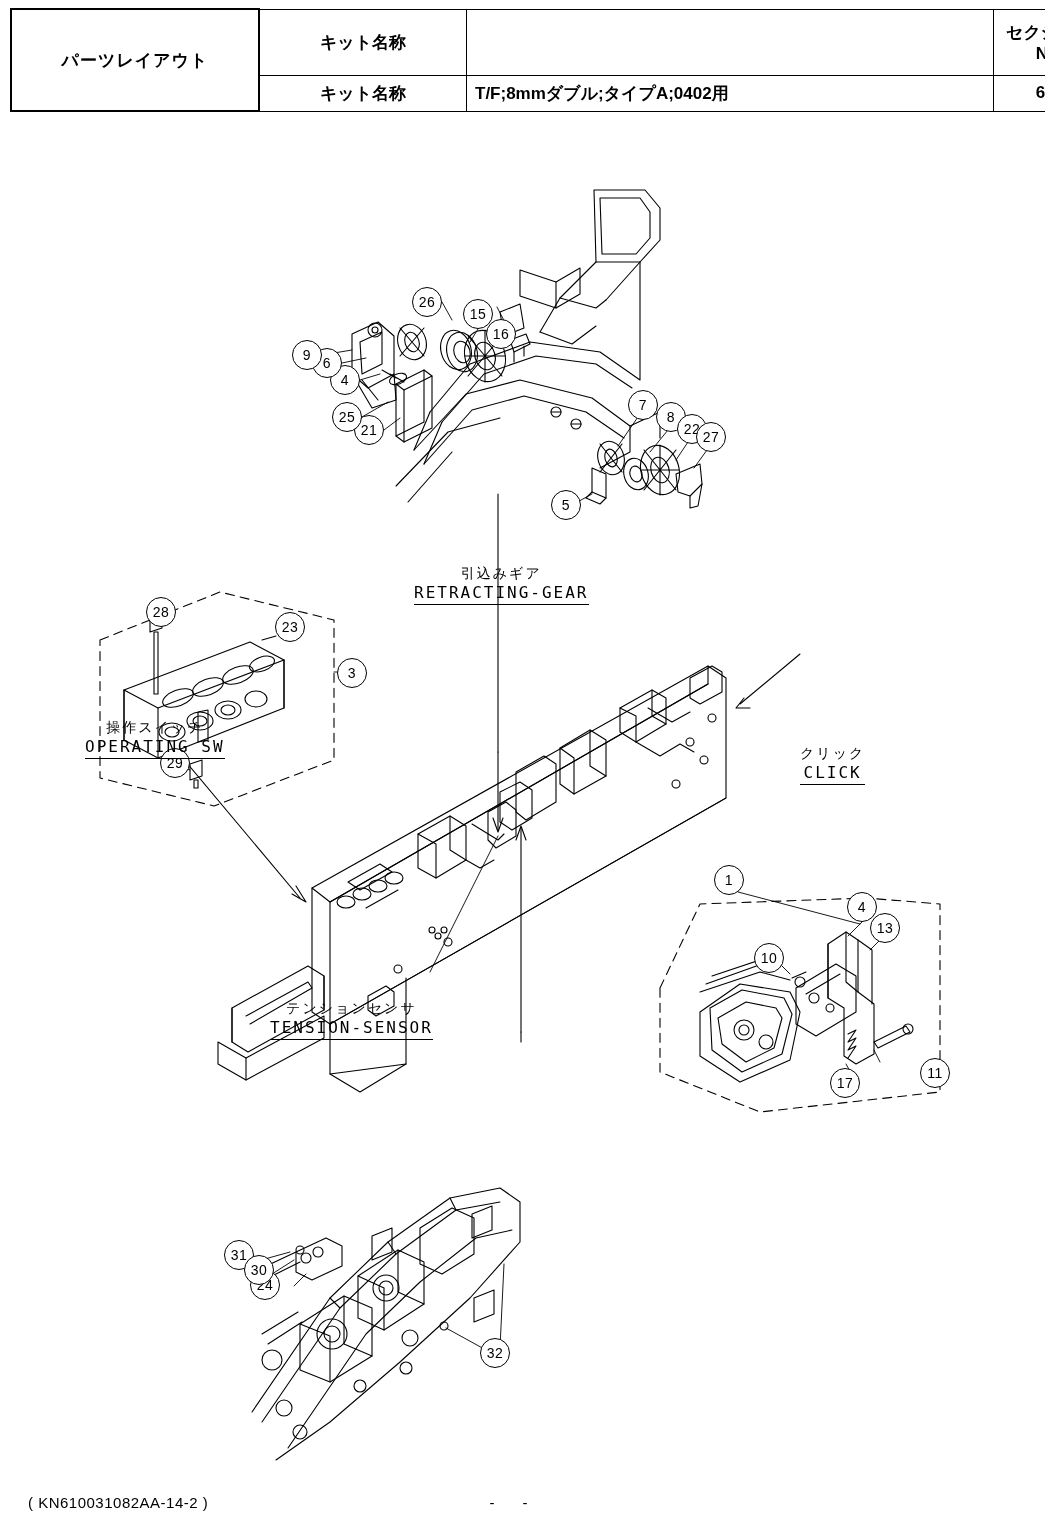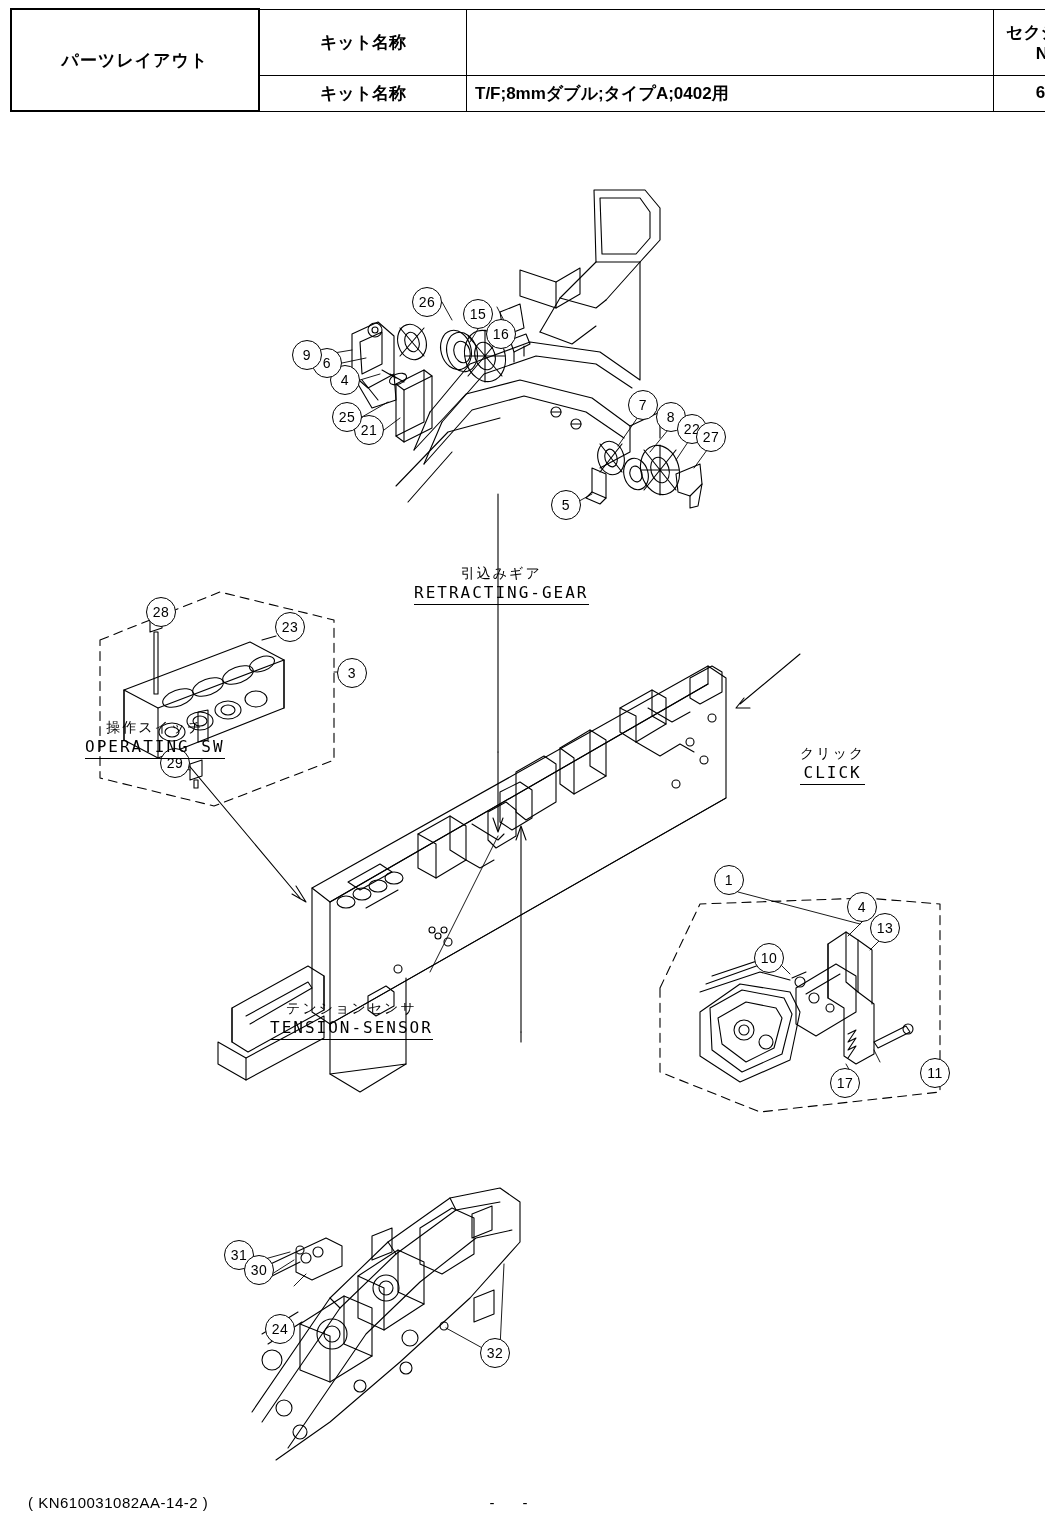--- a/index.html
+++ b/index.html
@@ -452,21 +452,21 @@
   <div class="callout" style="left:754px; top:943px;">10</div>
   <div class="callout" style="left:875px; top:1058px;margin-left:45px;">11</div>
   <div class="callout" style="left:847px; top:892px;">4</div>
   <div class="callout" style="left:870px; top:905px;margin-top:8px;">13</div>
   <div class="callout" style="left:830px; top:1068px;">17</div>
   <div class="callout" style="left:463px; top:299px;">15</div>
   <div class="callout" style="left:486px; top:277px;margin-top:42px;">16</div>
   <div class="callout" style="left:354px; top:415px;">21</div>
   <div class="callout" style="left:677px; top:414px;">22</div>
   <div class="callout" style="left:275px; top:612px;">23</div>
-  <div class="callout" style="left:265px; top:1270px;margin-top:44px;">24</div>
+  <div class="callout" style="left:250px; top:1270px;">24</div>
   <div class="callout" style="left:332px; top:402px;">25</div>
   <div class="callout" style="left:412px; top:287px;">26</div>
   <div class="callout" style="left:696px; top:422px;">27</div>
   <div class="callout" style="left:146px; top:597px;">28</div>
   <div class="callout" style="left:160px; top:748px;">29</div>
   <div class="callout" style="left:224px; top:1240px;">31</div>
   <div class="callout" style="left:244px; top:1255px;">30</div>
   <div class="callout" style="left:480px; top:1338px;">32</div>
 </div>
 

